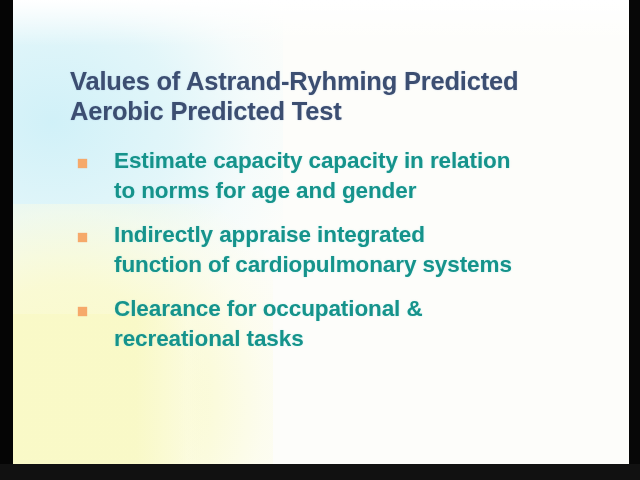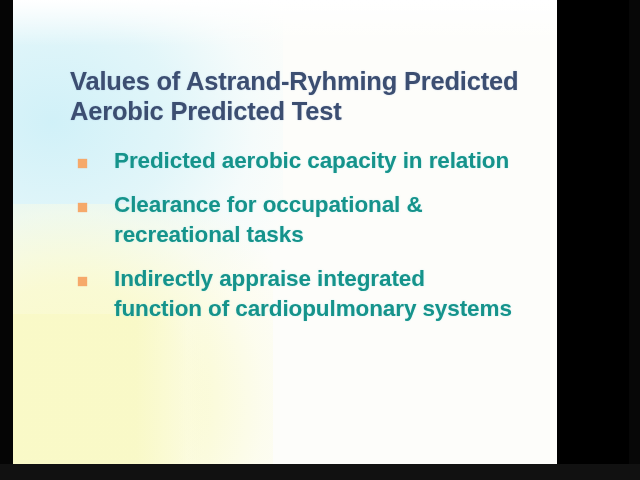--- a/index.html
+++ b/index.html
@@ -14,21 +14,21 @@
     background: #000000;
     overflow: hidden;
     font-family: "Liberation Sans", sans-serif;
   }
 
   
   #slide {
     position: absolute;
     left: 13px;
     top: 0px;
-    width: 544px;
+    width: 616px;
     height: 464px;
     overflow: hidden;
     background: #fdfdfa;
   }
 
   
   .wash-cyan {
     position: absolute;
     left: -60px;
     top: -40px;
@@ -147,37 +147,38 @@
       <div class="slide-title">
         <span class="title-line">Values of Astrand-Ryhming Predicted</span>
         <span class="title-line">Aerobic Predicted Test</span>
       </div>
 
       <div class="bullets">
 
         <div class="bullet-row">
           <span class="bullet-marker"></span>
           <span class="bullet-text">
-            <span class="ln">Predicted aerobic capacity in relation</span>
+            <span class="ln">Estimate capacity capacity in relation</span>
+            <span class="ln">to norms for age and gender</span>
+          </span>
+        </div>
+
+        <div class="bullet-row">
+          <span class="bullet-marker"></span>
+          <span class="bullet-text">
+            <span class="ln">Indirectly appraise integrated</span>
+            <span class="ln">function of cardiopulmonary systems</span>
           </span>
         </div>
 
         <div class="bullet-row">
           <span class="bullet-marker"></span>
           <span class="bullet-text">
             <span class="ln">Clearance for occupational &amp;</span>
             <span class="ln">recreational tasks</span>
-          </span>
-        </div>
-
-        <div class="bullet-row">
-          <span class="bullet-marker"></span>
-          <span class="bullet-text">
-            <span class="ln">Indirectly appraise integrated</span>
-            <span class="ln">function of cardiopulmonary systems</span>
           </span>
         </div>
 
       </div>
     </div>
   </div>
 
   <div class="bar-left"></div>
   <div class="bar-right"></div>
   <div class="bar-bottom"></div>

